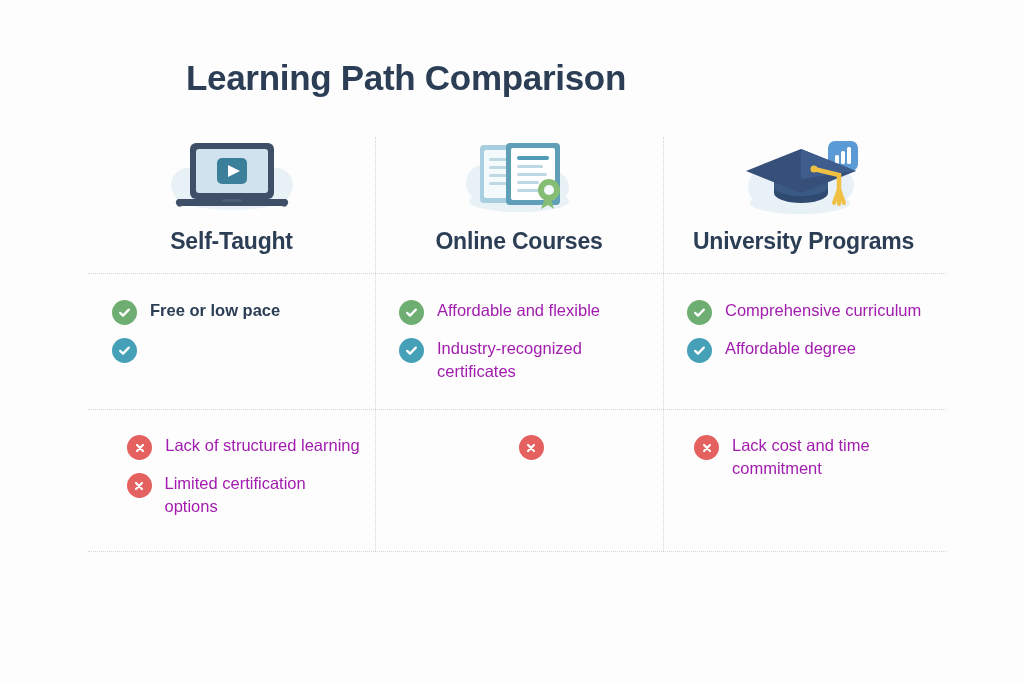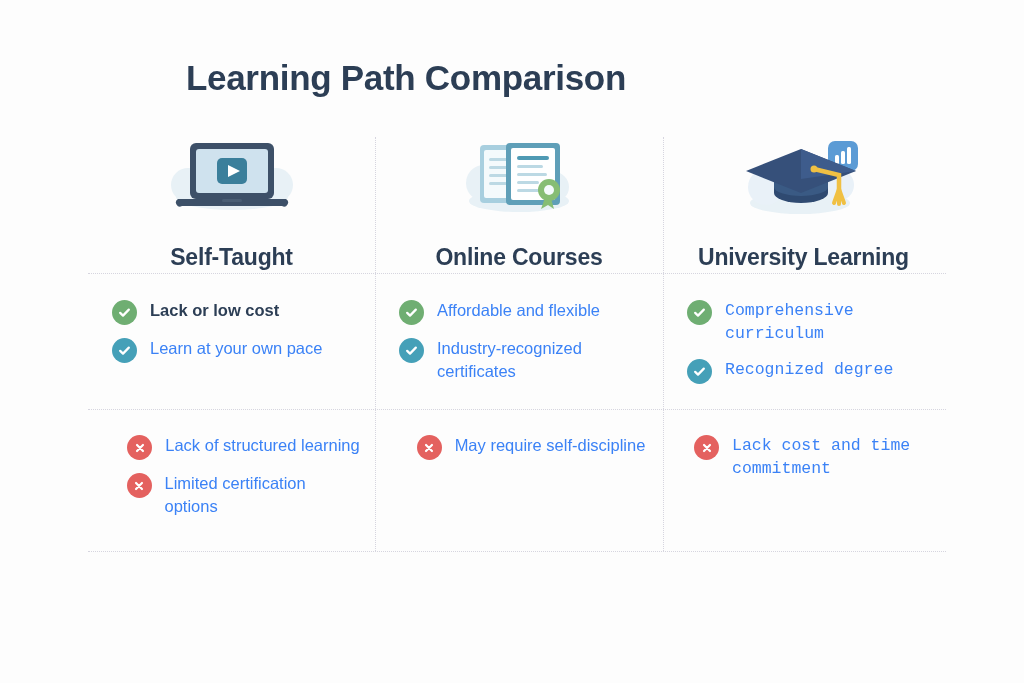--- a/index.html
+++ b/index.html
@@ -79,21 +79,21 @@
     padding-top: 2px;
   }
   .icon-wrap {
     width: 150px;
     height: 86px;
     display: flex;
     align-items: center;
     justify-content: center;
   }
   .col-title {
-    margin-top: 24px;
+    margin-top: 8px;
     font-size: 23px;
     font-weight: bold;
     color: #2c3e55;
     text-align: center;
     letter-spacing: -0.2px;
   }
 
   
   .feature-list {
     padding: 26px 0 0 24px;
@@ -121,25 +121,25 @@
   }
   .badge svg { display: block; }
 
   .badge.green { background: #6fae72; }
   .badge.teal  { background: #45a0b8; }
   .badge.red   { background: #e4615f; }
 
   .feature-text {
     font-size: 16.5px;
     line-height: 1.42;
-    color: #3b82f6;
+    color: #a21caf;
     max-width: 196px;
   }
   .feature-text.bold { font-weight: bold; color: #2c3e55; }
-  .col3 .feature-text { max-width: 205px; font-family: Liberation Mono, monospace; }
+  .col3 .feature-text { max-width: 205px; }
 </style>
 </head>
 <body>
 
 <div id="infographic">
 
   <div class="title">Learning Path Comparison</div>
 
   <div class="hline h1"></div>
   <div class="hline h2"></div>
@@ -205,39 +205,38 @@
           <rect x="113" y="12" width="4" height="17" rx="1.5" fill="#ffffff"></rect>
           <path d="M40 38 h54 v20 a27 10 0 0 1 -54 0 z" fill="#2f4a71"></path>
           <path d="M40 38 h54 v14 a27 9 0 0 1 -54 0 z" fill="#3a5a84"></path>
           <path d="M67 14 L122 36 L67 58 L12 36 Z" fill="#36507a"></path>
           <path d="M67 14 L122 36 L67 44 Z" fill="#3e5c8c"></path>
           <path d="M80 34 L105 40 L105 56" stroke="#f0c043" stroke-width="4.5" fill="none" stroke-linecap="round"></path>
           <path d="M105 54 l-5 14 M105 54 l0 15 M105 54 l5 14" stroke="#f0c043" stroke-width="4" stroke-linecap="round"></path>
           <circle cx="80" cy="34" r="3.5" fill="#f0c043"></circle>
         </svg>
       </div>
-      <div class="col-title">University Learning</div>
+      <div class="col-title">University Programs</div>
     </div>
 
     <div class="cell feature-list pros col1">
       <div class="feature">
         <span class="badge green">
           <svg width="15" height="15" viewBox="0 0 16 16">
               <path d="M3.4 8.4 L6.4 11.3 L12.6 4.9" stroke="#ffffff" stroke-width="2.4" fill="none" stroke-linecap="round" stroke-linejoin="round"></path>
             </svg>
         </span>
-        <span class="feature-text bold">Lack or low cost</span>
+        <span class="feature-text bold">Free or low pace</span>
       </div>
       <div class="feature">
         <span class="badge teal">
           <svg width="15" height="15" viewBox="0 0 16 16">
               <path d="M3.4 8.4 L6.4 11.3 L12.6 4.9" stroke="#ffffff" stroke-width="2.4" fill="none" stroke-linecap="round" stroke-linejoin="round"></path>
             </svg>
         </span>
-        <span class="feature-text">Learn at your own pace</span>
       </div>
     </div>
 
     <div class="cell feature-list pros col2">
       <div class="feature">
         <span class="badge green">
           <svg width="15" height="15" viewBox="0 0 16 16">
               <path d="M3.4 8.4 L6.4 11.3 L12.6 4.9" stroke="#ffffff" stroke-width="2.4" fill="none" stroke-linecap="round" stroke-linejoin="round"></path>
             </svg>
         </span>
@@ -261,21 +260,21 @@
             </svg>
         </span>
         <span class="feature-text">Comprehensive curriculum</span>
       </div>
       <div class="feature">
         <span class="badge teal">
           <svg width="15" height="15" viewBox="0 0 16 16">
               <path d="M3.4 8.4 L6.4 11.3 L12.6 4.9" stroke="#ffffff" stroke-width="2.4" fill="none" stroke-linecap="round" stroke-linejoin="round"></path>
             </svg>
         </span>
-        <span class="feature-text">Recognized degree</span>
+        <span class="feature-text">Affordable degree</span>
       </div>
     </div>
 
     <div class="cell feature-list cons col1">
       <div class="feature">
         <span class="badge red">
           <svg width="14" height="14" viewBox="0 0 16 16">
               <path d="M4.6 4.6 L11.4 11.4 M11.4 4.6 L4.6 11.4" stroke="#ffffff" stroke-width="2.5" stroke-linecap="round"></path>
             </svg>
         </span>
@@ -291,21 +290,20 @@
       </div>
     </div>
 
     <div class="cell feature-list cons col2">
       <div class="feature">
         <span class="badge red">
           <svg width="14" height="14" viewBox="0 0 16 16">
               <path d="M4.6 4.6 L11.4 11.4 M11.4 4.6 L4.6 11.4" stroke="#ffffff" stroke-width="2.5" stroke-linecap="round"></path>
             </svg>
         </span>
-        <span class="feature-text">May require self-discipline</span>
       </div>
     </div>
 
     <div class="cell feature-list cons col3">
       <div class="feature">
         <span class="badge red">
           <svg width="14" height="14" viewBox="0 0 16 16">
               <path d="M4.6 4.6 L11.4 11.4 M11.4 4.6 L4.6 11.4" stroke="#ffffff" stroke-width="2.5" stroke-linecap="round"></path>
             </svg>
         </span>

